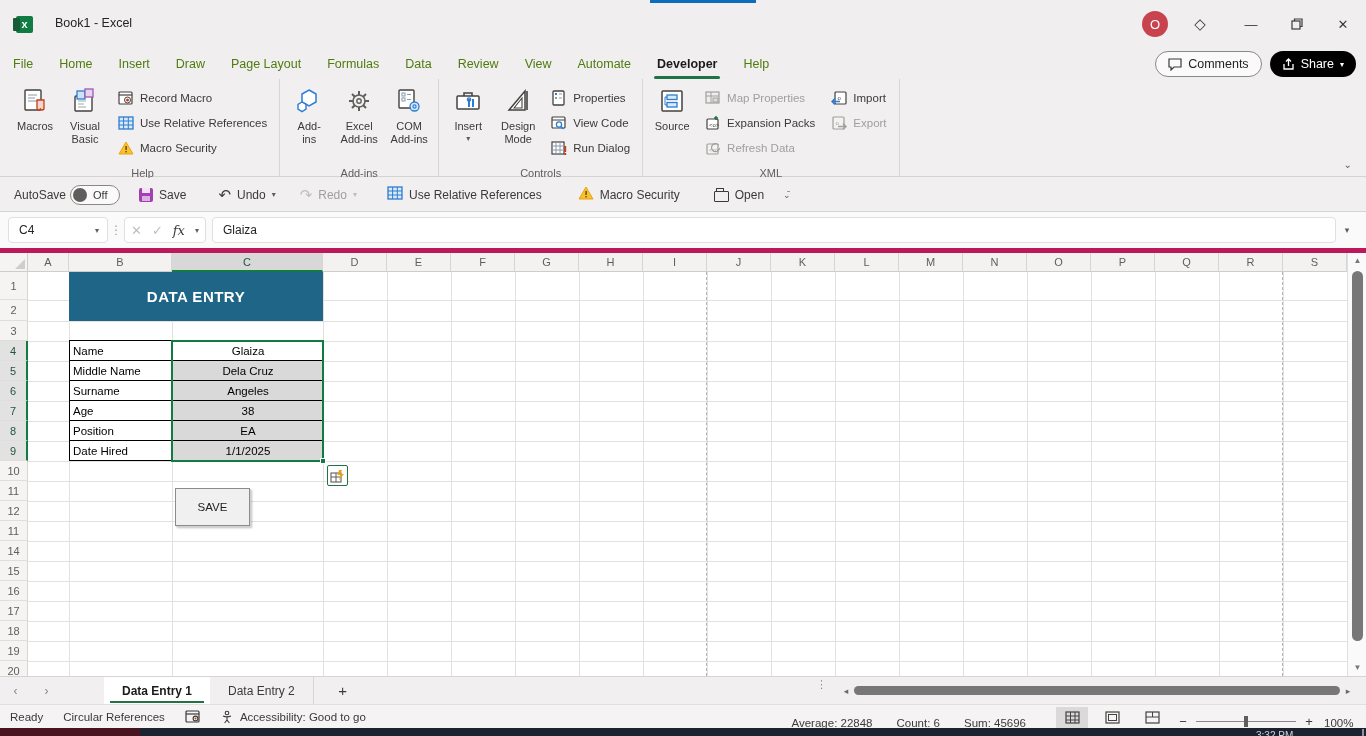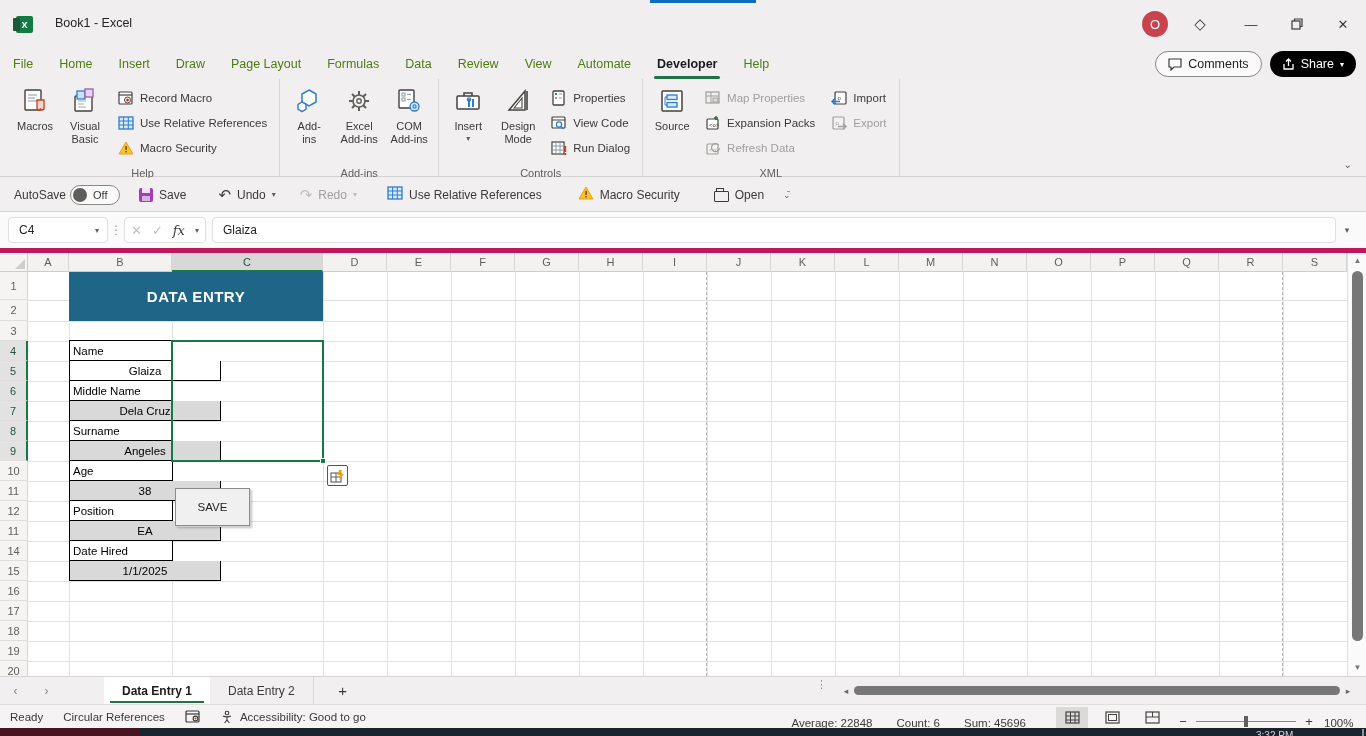--- a/index.html
+++ b/index.html
@@ -93,21 +93,21 @@
   .colhdr.sel { background:#d8d8d8; border-bottom:2px solid #107C41; color:#24543b; }
   .rowhdr { position:absolute; left:0; width:28px; background:#f5f4f3; border-right:1px solid #d8d6d4; border-bottom:1px solid #e0dedc;
     font-size:11px; color:#5f5e5c; display:flex; align-items:center; justify-content:center; }
   .rowhdr.sel { background:#e2e2e2; border-right:2px solid #107C41; color:#24543b; }
   .gl-v { position:absolute; top:19px; width:1px; background:#e2e1e0; }
   .gl-h { position:absolute; left:28px; height:1px; background:#e2e1e0; }
   .pagebreak { position:absolute; top:19px; width:0; border-left:1px dashed #b5b3b1; }
   .title-cell { position:absolute; background:#1F6587; color:#fff; font-weight:bold; font-size:15px;
     display:flex; align-items:center; justify-content:center; letter-spacing:.5px; }
   .dtable { position:absolute; border-top:1px solid #000; border-left:1px solid #000; }
-  .trow { display:flex;flex-direction:column; }
+  .trow { display:flex; }
   .tcell { border-right:1px solid #000; border-bottom:1px solid #000; font-size:11.5px; color:#000;
     display:flex; align-items:center; height:20px; }
   .tcell.lbl { width:103px; padding-left:3px; background:#fff; }
   .tcell.val { width:151px; justify-content:center; background:#D9D9D9; }
   .tcell.val.active { background:#fff; }
   .sel-border { position:absolute; border:2px solid #107C41; pointer-events:none; }
   .fill-handle { position:absolute; width:6px; height:6px; background:#107C41; border:1px solid #fff; }
   .qa-btn { position:absolute; width:21px; height:21px; background:#fff; border:1px solid #217346; border-radius:2px;
     display:flex; align-items:center; justify-content:center; }
   .save-btn { position:absolute; background:#f0f0f0; border:1px solid #8c8c8c; box-shadow:1px 1px 0 #d0d0d0, 2px 2px 2px rgba(0,0,0,.25);

